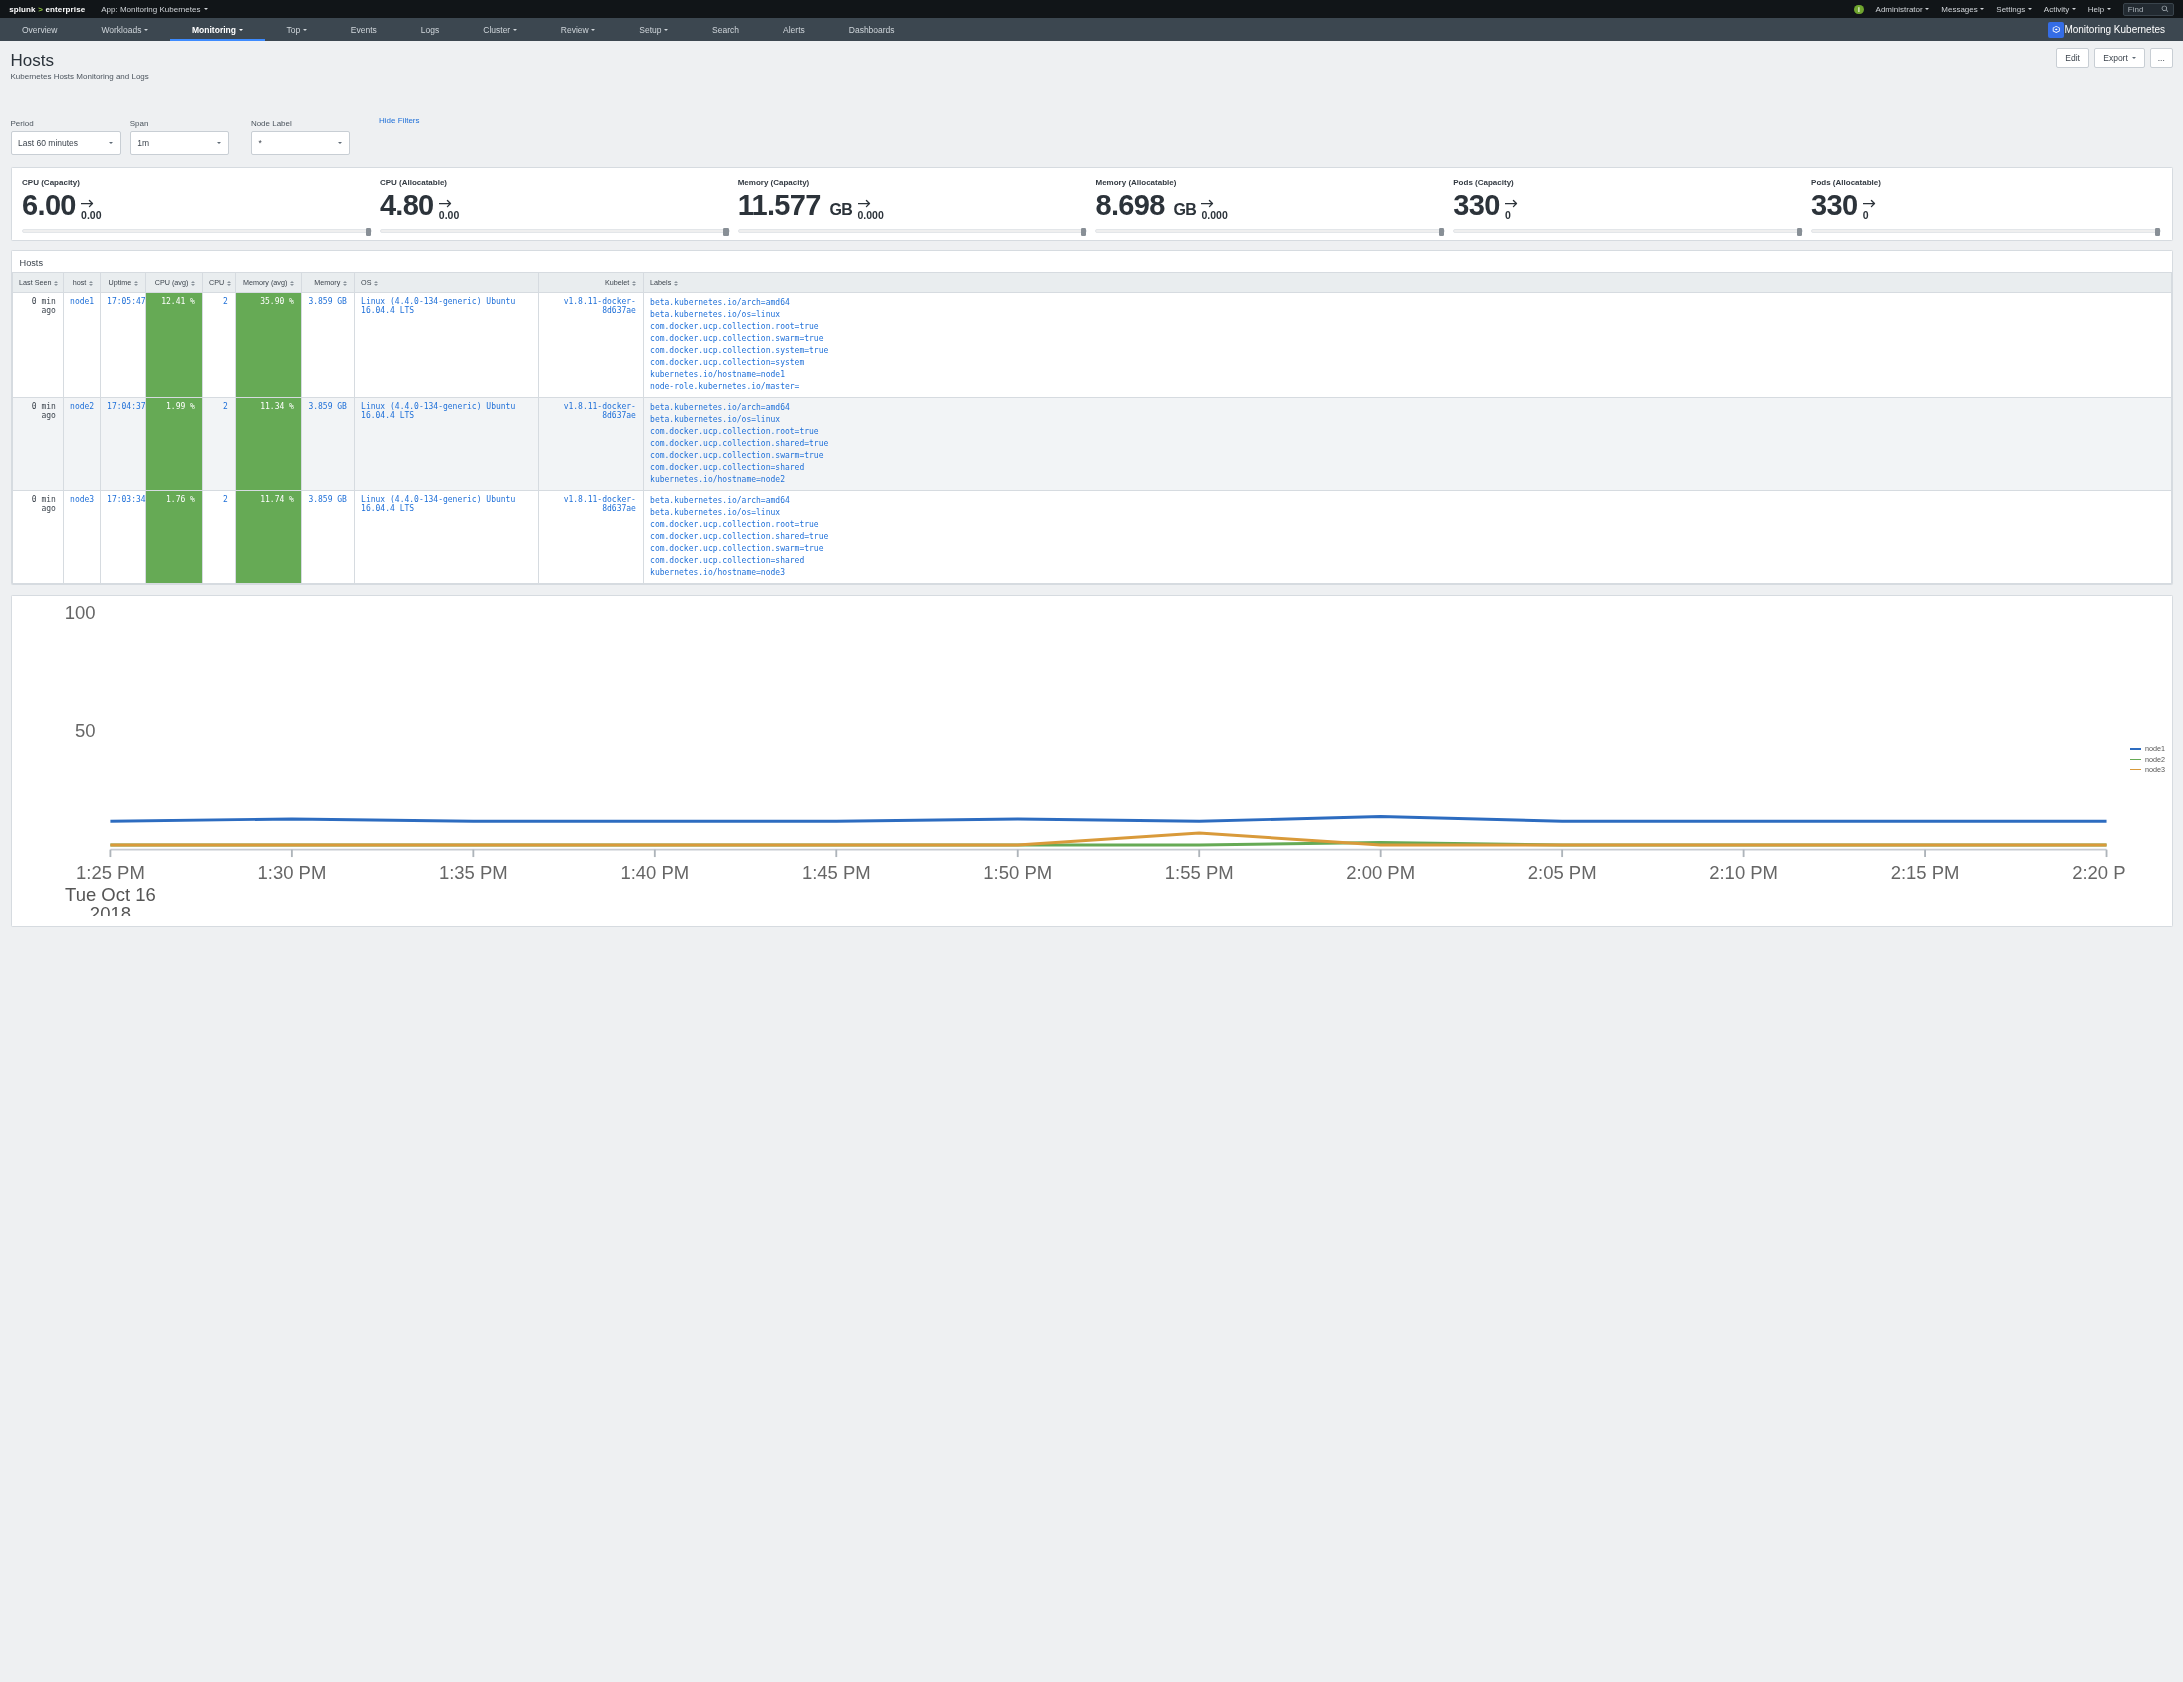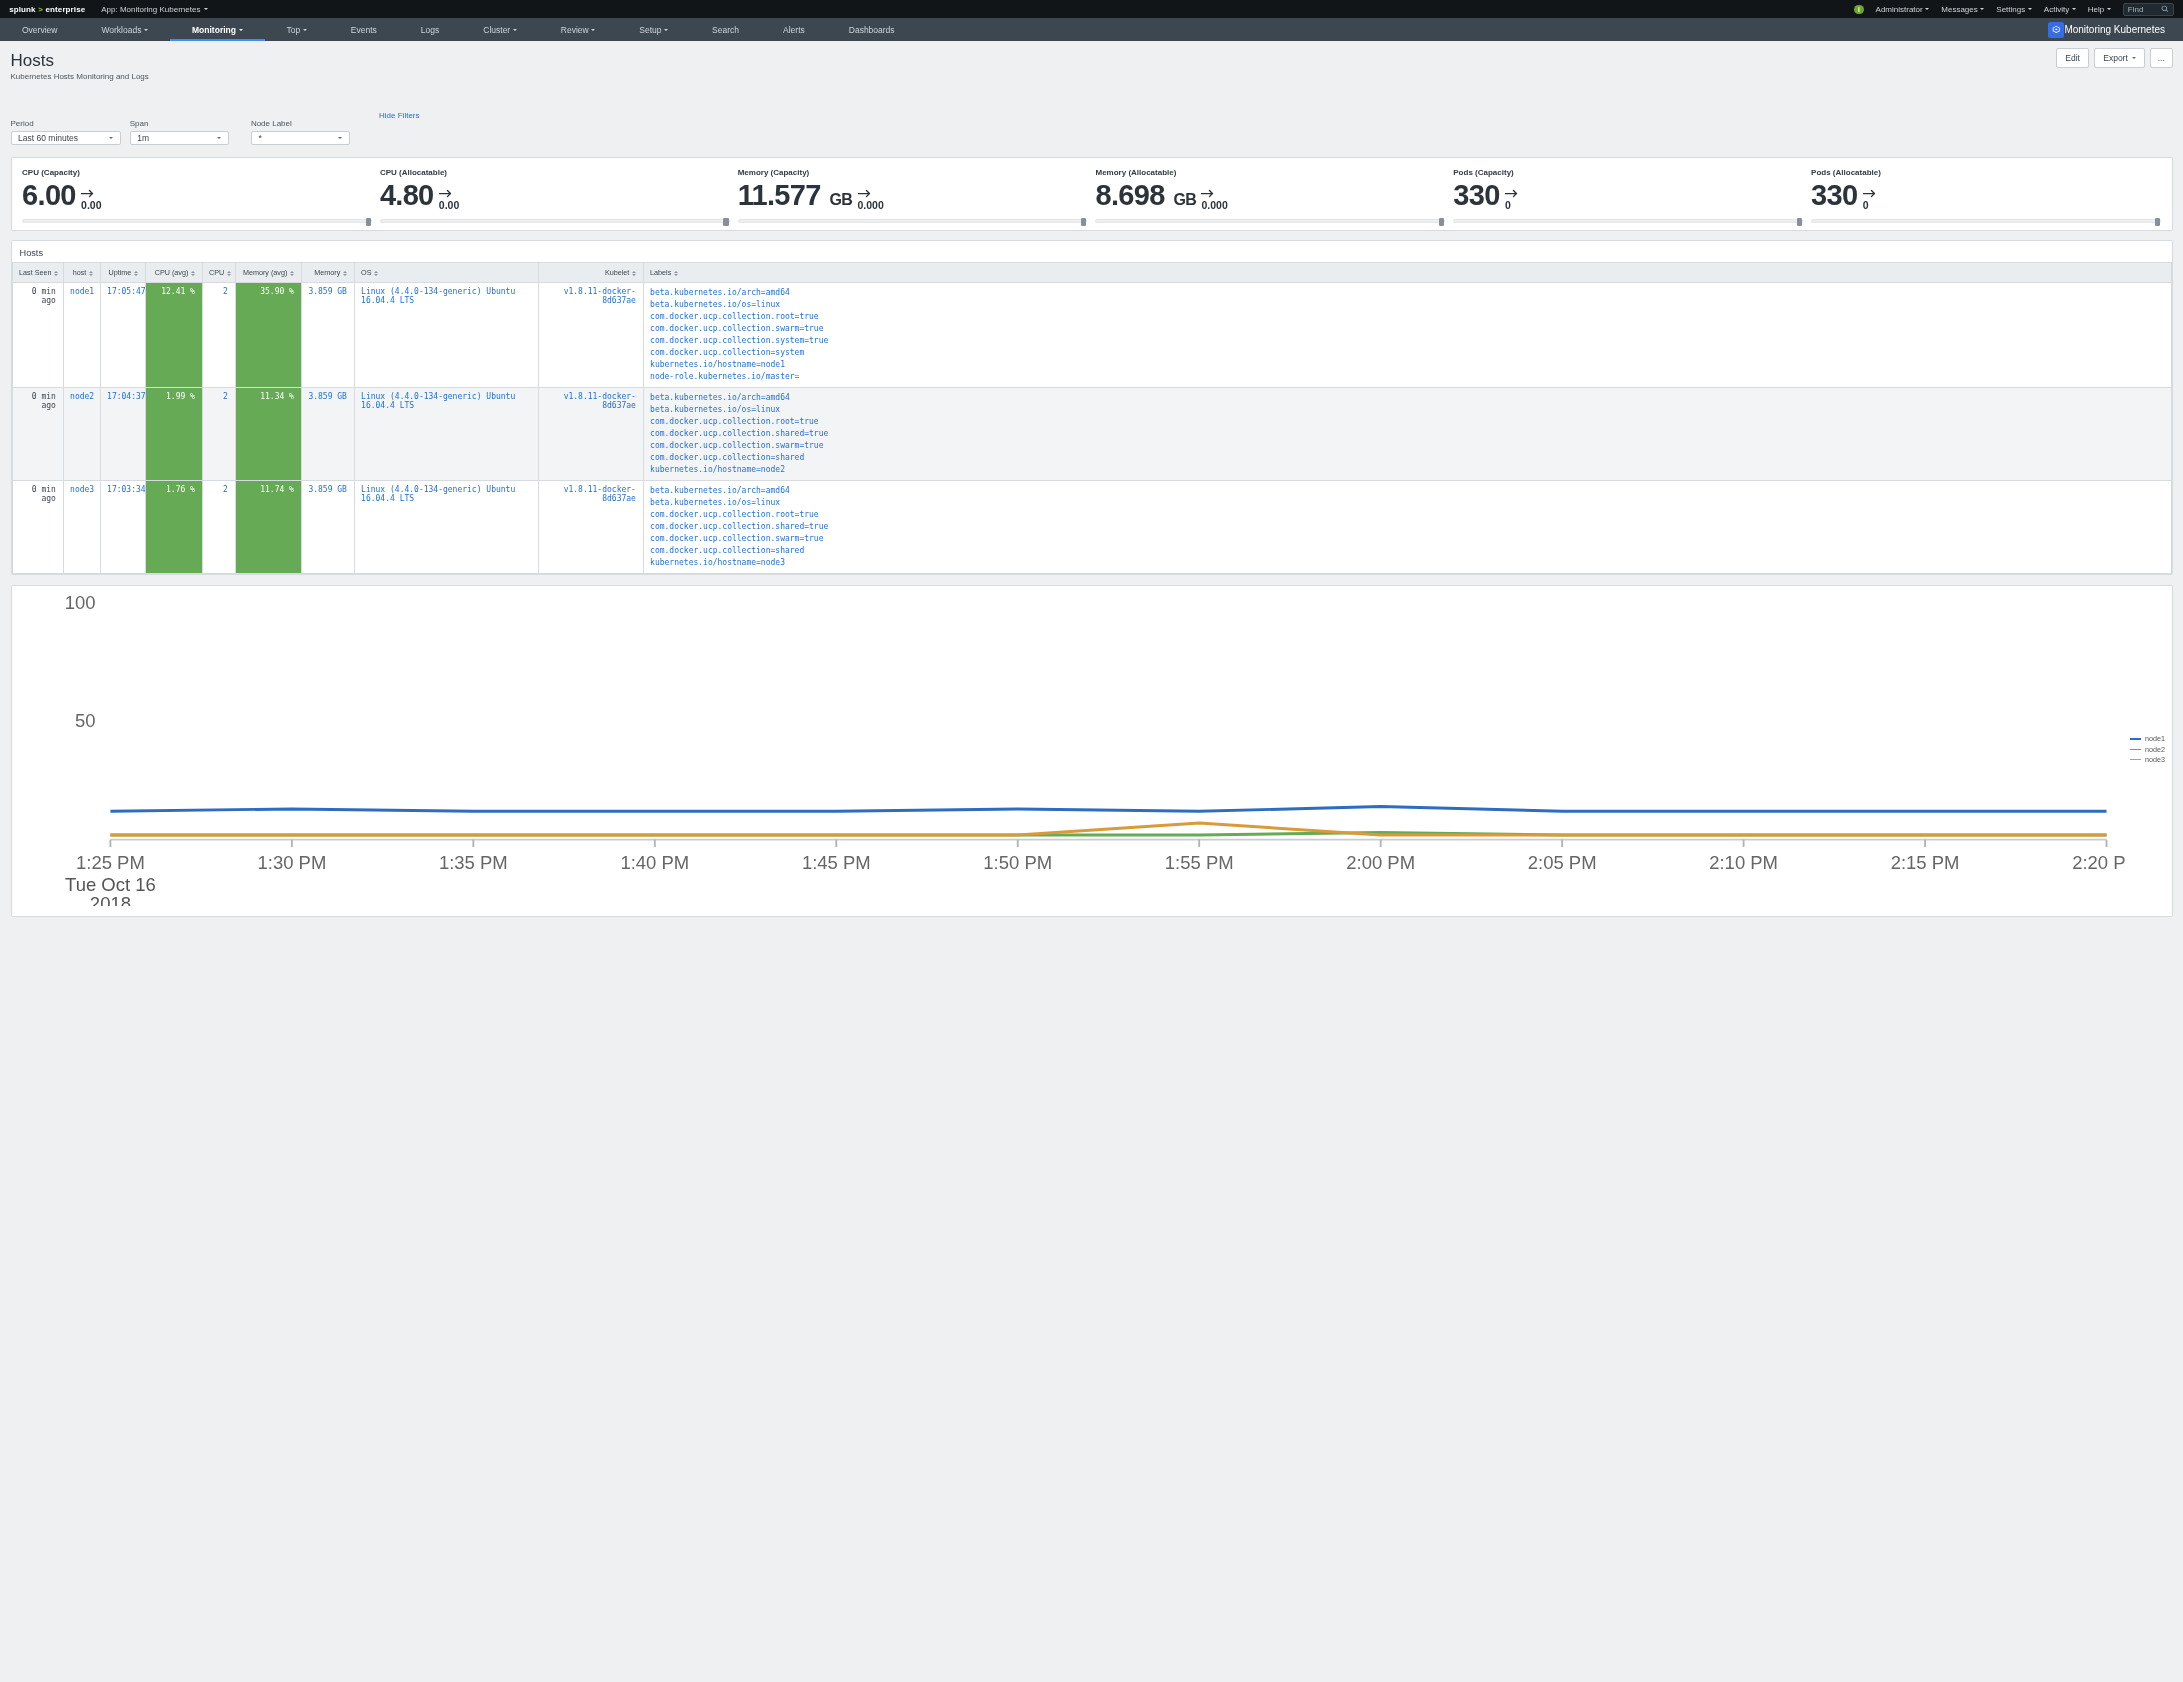--- a/index.html
+++ b/index.html
@@ -57,21 +57,21 @@
   .page{padding:6.6px 10.5px 13px 10.5px;}
   .page-head{display:flex;align-items:flex-start;}
   .page-title{font-size:17px;font-weight:400;color:#2b333b;margin:2.6px 0 1.3px 0;}
   .page-sub{font-size:8px;color:#4c555e;}
   .head-actions{margin-left:auto;display:flex;gap:5.3px;}
   .btn{background:#fff;border:0.7px solid #c8ced4;border-radius:2px;height:20px;padding:0 8px;display:flex;align-items:center;gap:4px;color:#3c444d;font-size:8.5px;cursor:pointer;}
   .btn.icon-only{width:22.4px;justify-content:center;padding:0;}
   
   .filters{display:flex;gap:9.2px;margin-top:9.2px;align-items:flex-end;}
   .filter label{font-size:8px;color:#4c555e;display:block;margin-bottom:2.6px;margin-top:29px;}
-  .select{background:#fff;border:0.7px solid #c8ced4;border-radius:2px;height:14px;display:flex;align-items:center;padding:0 6.6px;min-width:105px;color:#3c444d;cursor:pointer;}
+  .select{background:#fff;border:0.7px solid #c8ced4;border-radius:2px;height:24px;display:flex;align-items:center;padding:0 6.6px;min-width:105px;color:#3c444d;cursor:pointer;}
   .select .caret{margin-left:auto;border-top-color:#5f6b76;}
   .hide-filters{color:var(--link);font-size:8px;cursor:pointer;align-self:center;margin-left:20px;padding-bottom:4px;}
   
   .panel{background:var(--panel);border:0.7px solid var(--border);border-radius:1.3px;margin-top:12px;padding:8px 6.6px 4px 6.6px;}
   .panel-title{font-size:9.2px;color:#3c444d;margin:0 0 5.3px 1.3px;}
   .stats-row{display:flex;}
   .stat{flex:1;padding:2.6px 4px;}
   .stat-label{font-size:8px;font-weight:700;color:#333a42;}
   .stat-body{display:flex;align-items:flex-end;gap:5.3px;margin-top:4px;}
   .stat-main{font-size:29px;font-weight:800;color:#2c333a;line-height:1;letter-spacing:-0.7px;}

